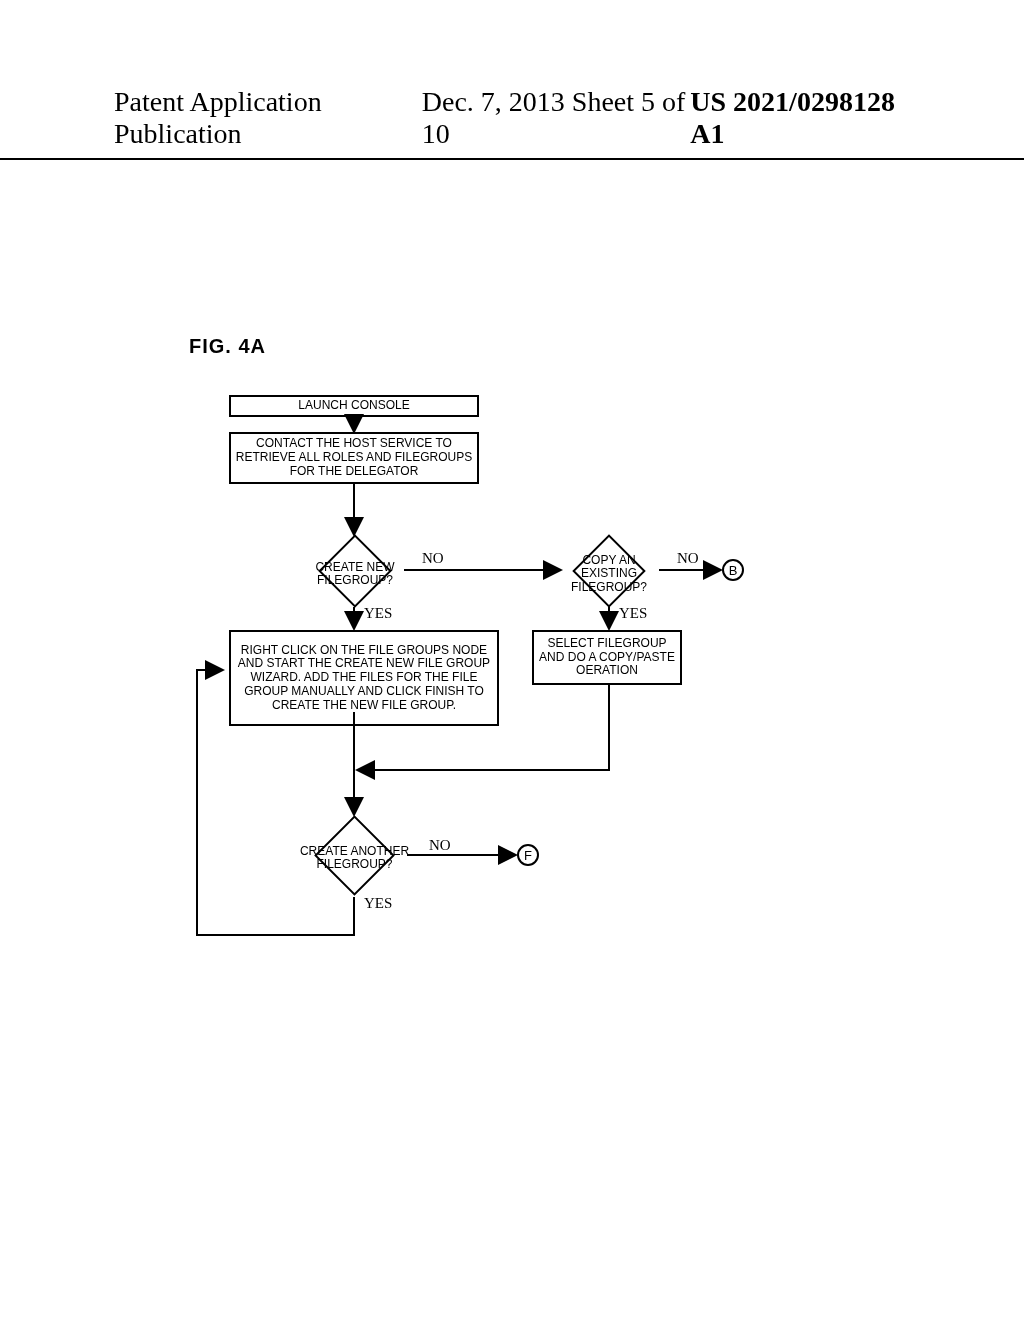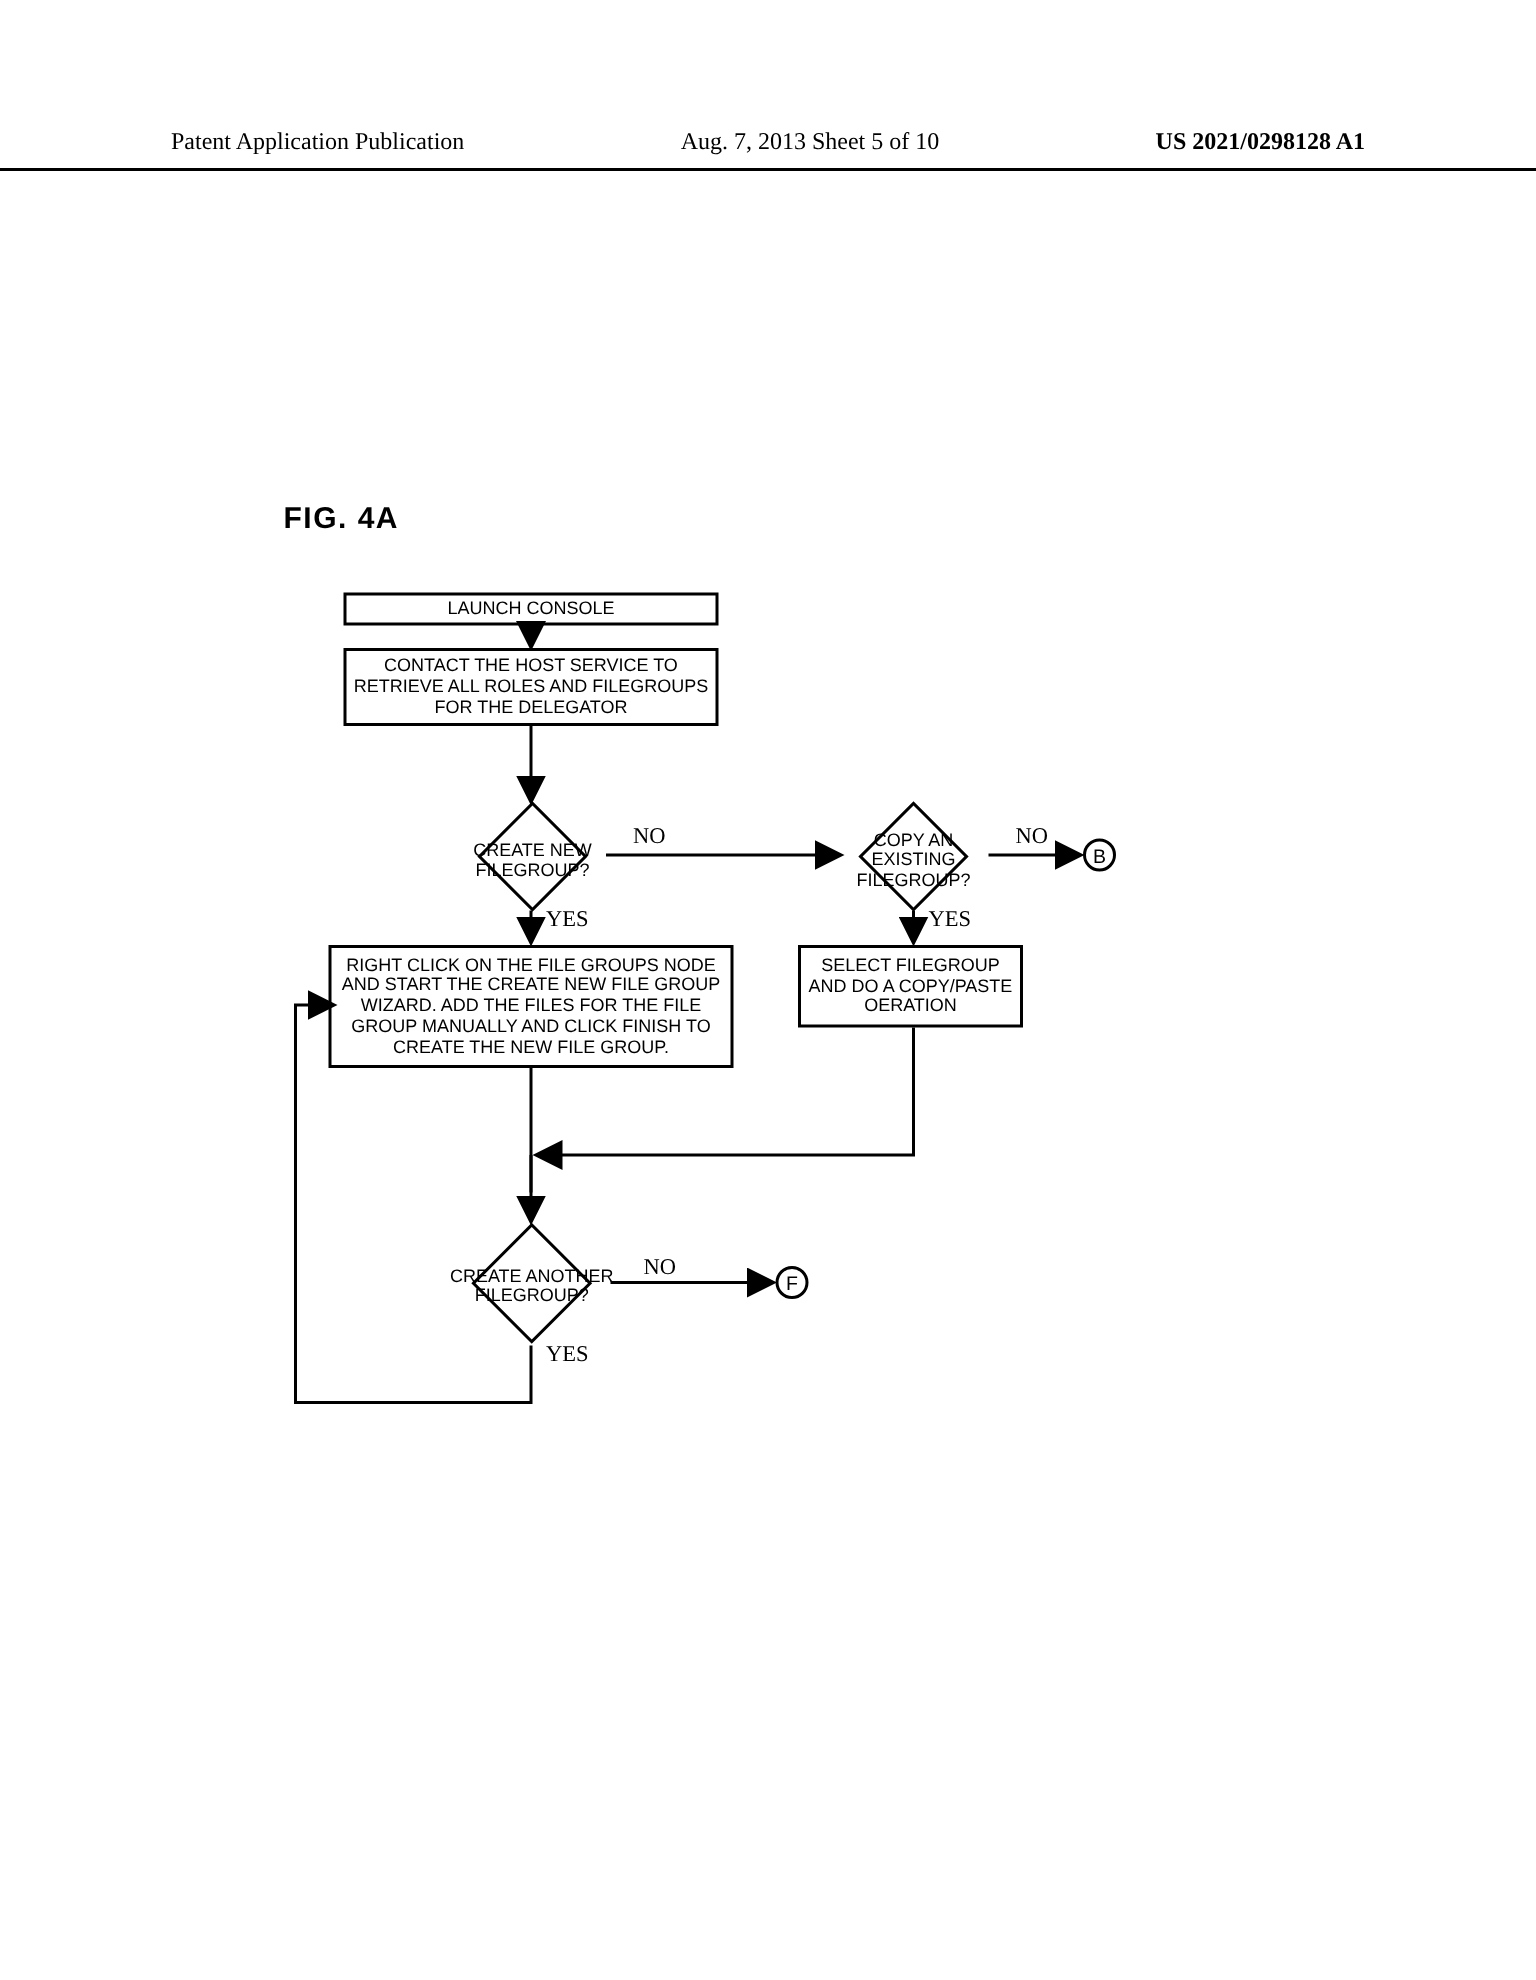--- a/index.html
+++ b/index.html
@@ -10,21 +10,21 @@
     height: 1320px;
     position: relative;
   }
   .header {
     position: absolute;
     top: 86px;
     left: 0;
     width: 1024px;
     padding: 0 114px 8px 114px;
     border-bottom: 2px solid #000;
-    font-size: 16px;
+    font-size: 28px;
     display: flex;
     justify-content: space-between;
   }
   .header .right { font-weight: bold; }
   .fig-label {
     position: absolute;
     left: 189px;
     top: 335px;
     font-family: Liberation Sans, sans-serif;
     font-weight: bold;
@@ -92,21 +92,21 @@
     width: 650px;
     height: 600px;
     overflow: visible;
   }
 </style>
 </head>
 <body>
 
 <div class="header">
   <span>Patent Application Publication</span>
-  <span>Aug. 7, 2013   Sheet 5 of 10</span>
+  <span>Dec. 7, 2013   Sheet 5 of 10</span>
   <span class="right">US 2021/0298128 A1</span>
 </div>
 
 <div class="fig-label">FIG. 4A</div>
 
 <div class="canvas">
 
   <svg class="wires">
     <defs>
       <marker id="ah" markerWidth="10" markerHeight="10" refX="8" refY="5" orient="auto">
@@ -158,21 +158,21 @@
       <span>COPY AN EXISTING FILEGROUP?</span>
     </div>
   </div>
   <div class="edge-label" style="left:488px; top:160px;">NO</div>
   <div class="edge-label" style="left:430px; top:215px;">YES</div>
 
   <div class="conn" style="left:533px; top:169px;">
     <span>B</span>
   </div>
 
-  <div class="box" style="left:30px; top:240px; width:270px; height:82px;">
+  <div class="box" style="left:40px; top:240px; width:270px; height:96px;">
     <span>RIGHT CLICK ON THE FILE GROUPS NODE AND START THE CREATE NEW FILE GROUP WIZARD.  ADD THE FILES FOR THE FILE GROUP MANUALLY AND CLICK FINISH TO CREATE THE NEW FILE GROUP.</span>
   </div>
 
   <div class="box" style="left:343px; top:240px; width:150px; height:55px;">
     <span>SELECT FILEGROUP AND DO A COPY/PASTE OERATION</span>
   </div>
 
   <div class="diamond" style="left:137px; top:437px; width:57px; height:57px;">
     <div class="dlabel" style="width:110px; left:-27px; top:-27px; height:110px;">
       <span>CREATE ANOTHER FILEGROUP?</span>

